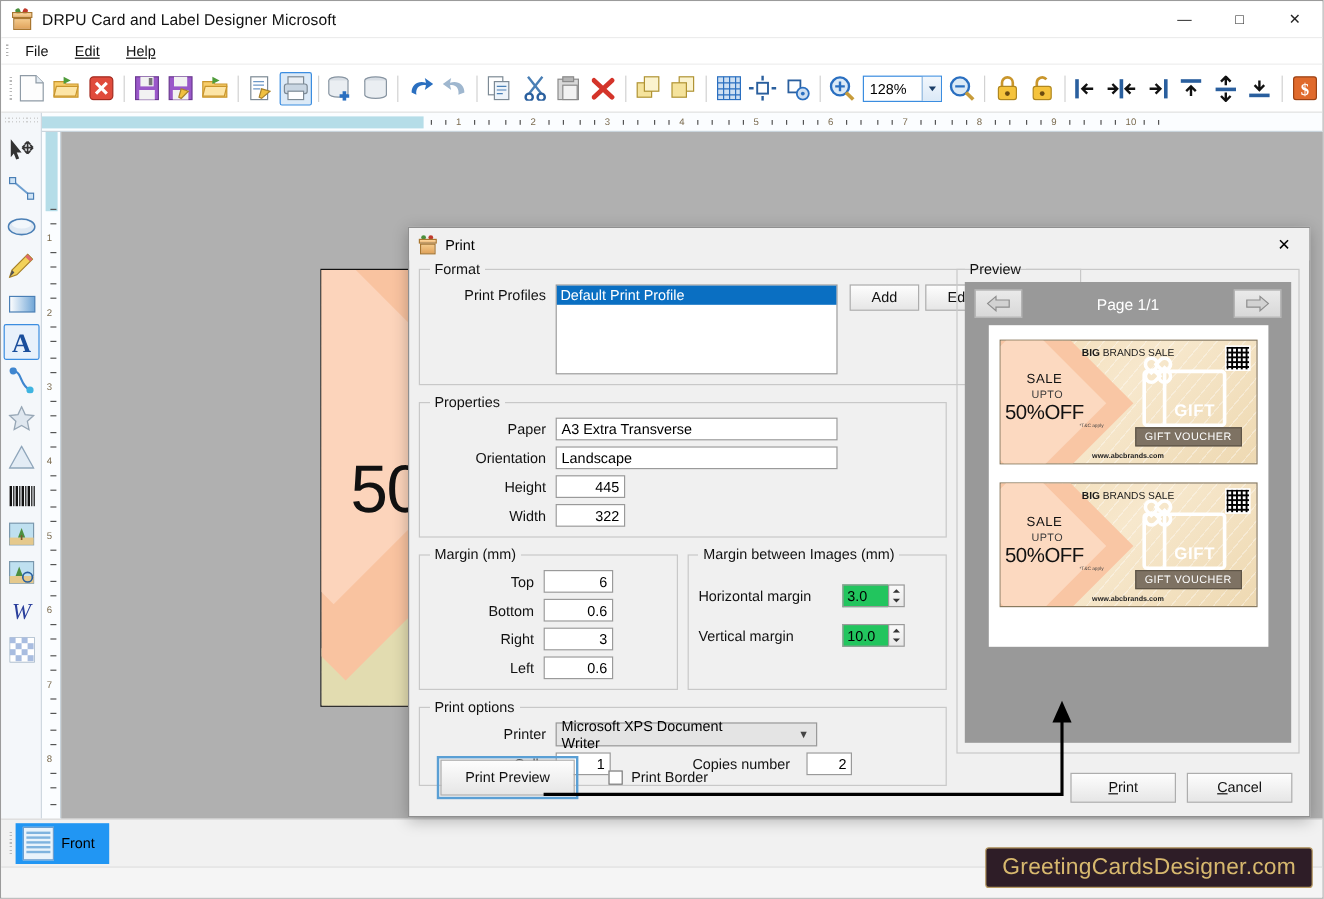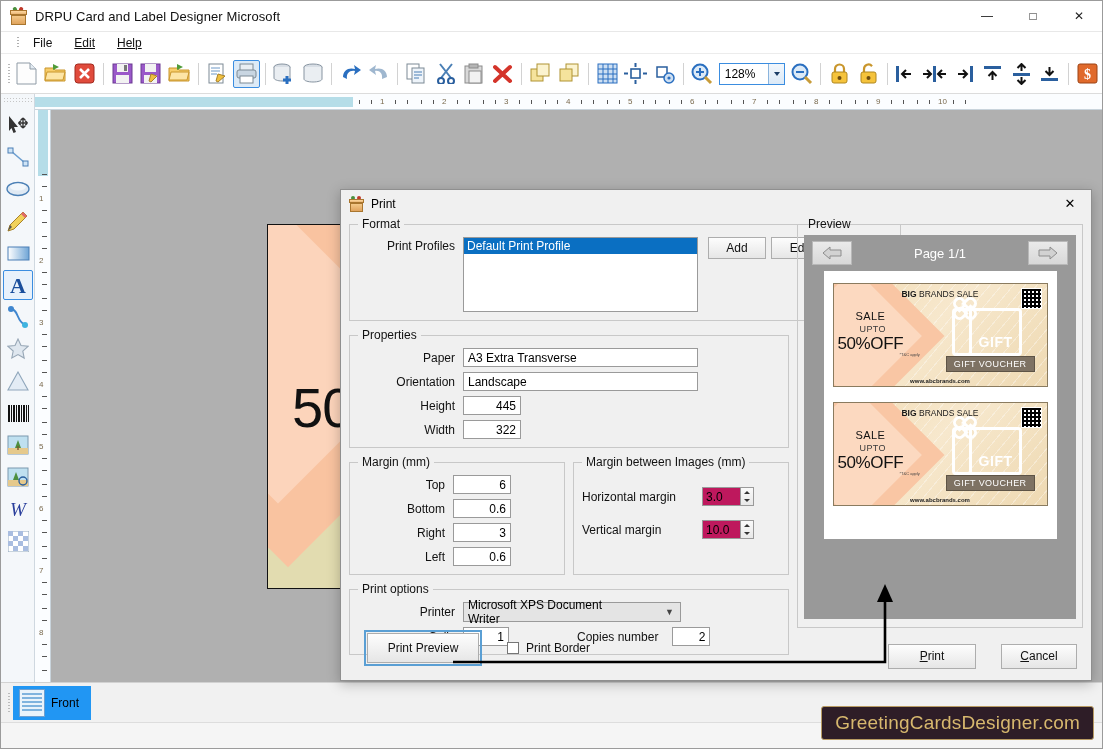--- a/index.html
+++ b/index.html
@@ -41,21 +41,21 @@
   .title-text { font-size:13px; color:#111; letter-spacing:.1px; }
   .win-controls { margin-left:auto; display:flex; height:31px; }
   .win-btn {
     width:46px; height:31px; display:flex; align-items:center; justify-content:center;
     color:#222; font-size:12px;
   }
 
   
   .menubar {
     height:22px; flex:0 0 22px; background:#ffffff;
-    display:flex; align-items:center; padding-left:12px;
+    display:flex; align-items:center; padding-left:0;
     border-bottom:1px solid #ececec;
   }
   .menu-grip { width:9px; height:16px; display:flex; align-items:center; justify-content:center; }
   .menu-grip i { display:block; width:2px; height:11px;
     background-image:repeating-linear-gradient(#b0b0b0 0 1px, transparent 1px 3px); }
   .menu-item { padding:2px 11px; font-size:12px; color:#111; }
   .menu-item u { text-decoration:underline; }
 
   
   .toolbar {
@@ -220,21 +220,21 @@
 
   .combo {
     border:1px solid #9a9a9a; background:#e4e4e4; height:20px;
     display:flex; align-items:center; padding:0 4px; font-size:12px; position:relative;gap:40px;
   }
   .combo .cv { flex:1 1 auto; }
   .combo .chev { width:14px; text-align:center; color:#444; font-size:9px; }
 
   .spin { display:flex; align-items:center; }
   .spin .sv {
-    border:1px solid #9a9a9a; border-right:none; background:#be185d; height:19px; width:38px;
+    border:1px solid #9a9a9a; border-right:none; background:#22c55e; height:19px; width:38px;
     font-size:12px; display:flex; align-items:center; padding:0 3px;
   }
   .spin .sb {
     width:14px; height:19px; border:1px solid #9a9a9a; background:linear-gradient(#fafafa,#e8e8e8);
     display:flex; flex-direction:column; align-items:center; justify-content:space-around;
   }
   .spin .sb i { display:block; width:0; height:0; border-left:3px solid transparent; border-right:3px solid transparent; }
   .spin .sb i.up { border-bottom:3px solid #333; }
   .spin .sb i.dn { border-top:3px solid #333; }
 
@@ -1001,21 +1001,21 @@
                 <div class="url">www.abcbrands.com</div>
               </div>
             </div>
           </div>
         </fieldset>
 
         <div style="height:48px; display:flex; align-items:center; justify-content:flex-end; gap:9px; padding-right:6px;">
           <div class="btn" style="width:88px; height:25px;">
             <span><u>P</u><span id="printRest">rint</span></span>
           </div>
-          <div class="btn" style="width:76px; height:25px;margin-left:16px;">
+          <div class="btn" style="width:88px; height:25px;">
             <span><u>C</u><span id="cancelRest">ancel</span></span>
           </div>
         </div>
       </div>
     </div>
 
     <div class="dlg-footer" style="position:absolute; left:0; bottom:8px; width:460px;">
       <div class="btn focusring" style="width:112px; height:30px; margin-left:10px;">
         <span>Print Preview</span>
       </div>

